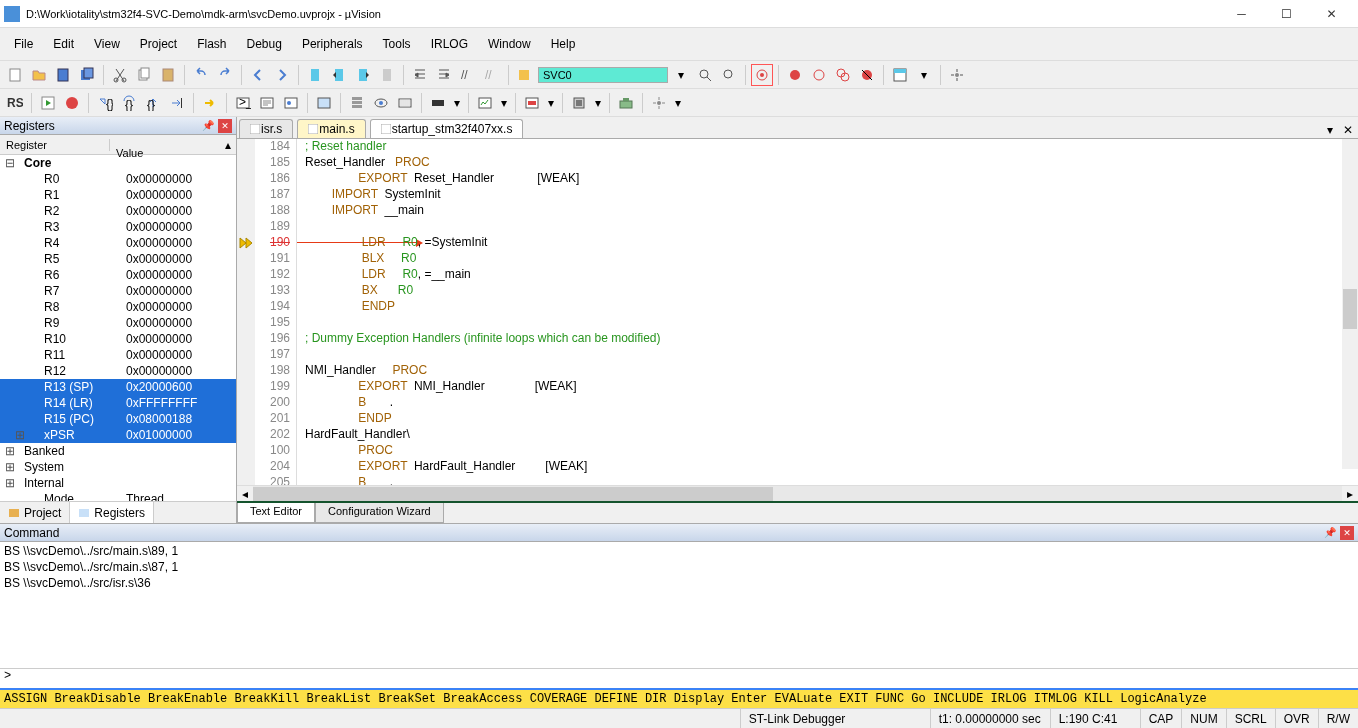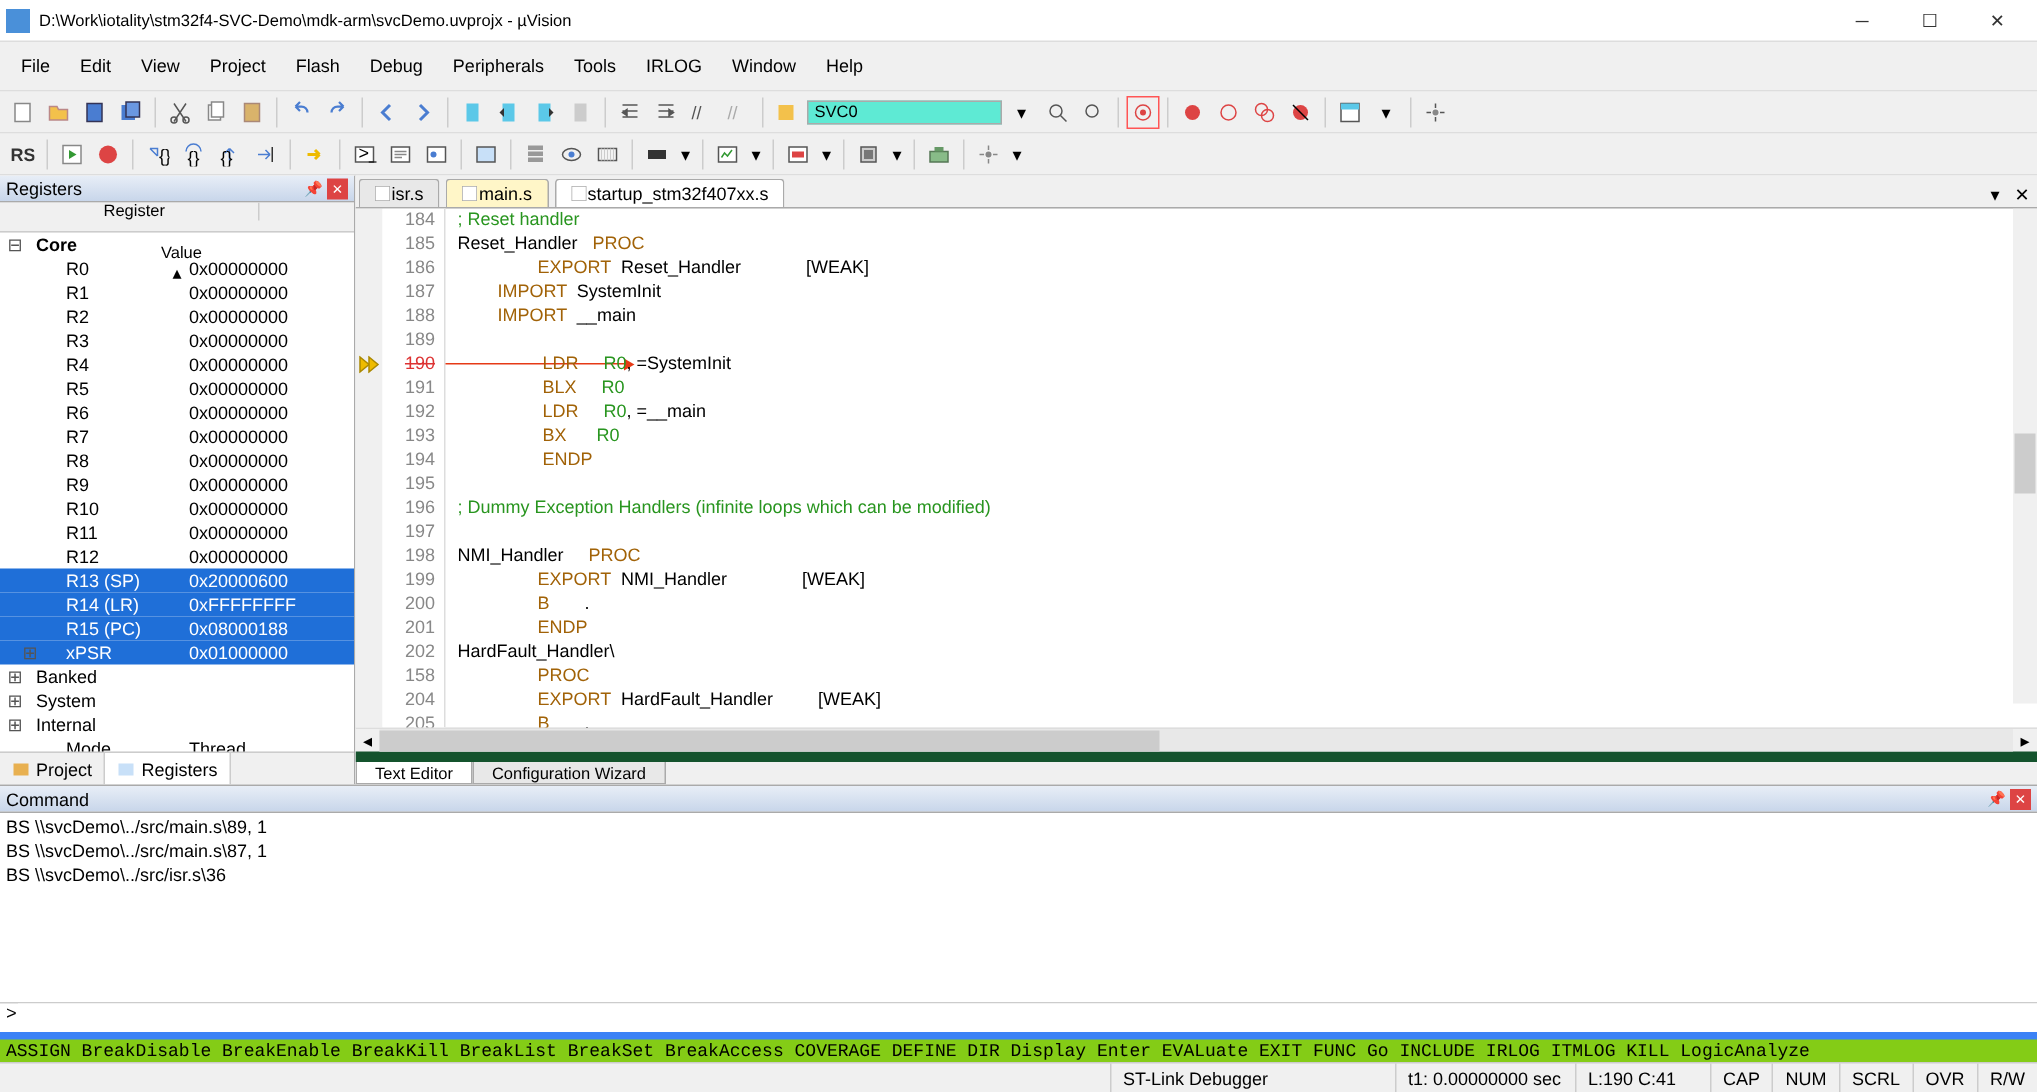--- a/index.html
+++ b/index.html
@@ -25,21 +25,21 @@
 
 .mainarea { display: flex; flex: 1; overflow: hidden; }
 
 
 .regpanel { width: 237px; display: flex; flex-direction: column; background: #fff; border-right: 1px solid #aaa; }
 .panelhdr { background: linear-gradient(#e8eef7, #c8d6ea); height: 18px; display: flex; align-items: center; padding: 0 4px; font-size: 11px; border-bottom: 1px solid #aaa; }
 .panelhdr .spacer { flex: 1; }
 .pinbtn { width: 14px; height: 14px; display: flex; align-items: center; justify-content: center; font-size: 10px; }
 .closebtn { width: 14px; height: 14px; background: #d44; color: #fff; display: flex; align-items: center; justify-content: center; margin-left: 2px; font-size: 9px; }
 .reggrid { flex: 1; overflow: hidden; position: relative; }
-.reghdr { display: flex; background: #f0f0f0; border-bottom: 1px solid #ccc; height: 20px; align-items: center; flex-direction: column; }
+.reghdr { display: flex; background: #f0f0f0; border-bottom: 1px solid #ccc; height: 20px; align-items: center; }
 .reghdr .col1 { width: 110px; padding-left: 6px; border-right: 1px solid #ccc; font-size: 11px; }
 .reghdr .col2 { flex: 1; padding-left: 6px; font-size: 11px; margin-top: 16px; }
 .regtree { font-size: 11px; }
 .regrow { display: flex; height: 16px; align-items: center; }
 .regrow.sel { background: #1f6fd8; color: #fff; }
 .regrow.sel .val { color: #fff; }
 .regrow .tree { width: 20px; display: flex; justify-content: center; color: #555; }
 .regrow .tree.indent { width: 40px; }
 .regrow .name { width: 80px; padding-left: 4px; }
 .regrow .name.bold { font-weight: bold; }
@@ -67,34 +67,34 @@
 .cm { color: #28951f; }
 .arrow { position: absolute; left: 42px; top: 103px; width: 120px; height: 1px; background: #e63a16; }
 .arrow::after { content: ''; position: absolute; right: -6px; top: -3px; border-left: 7px solid #e63a16; border-top: 4px solid transparent; border-bottom: 4px solid transparent; }
 .brkmark { position: absolute; left: 2px; top: 98px; }
 .hscroll { height: 16px; display: flex; background: #f0f0f0; border-top: 1px solid #ddd; }
 .hscroll .track { flex: 1; background: #e8e8e8; position: relative; }
 .hscroll .thumb { position: absolute; left: 0; width: 520px; height: 14px; background: #ccc; top: 1px; }
 .hscroll .btn { width: 16px; display: flex; align-items: center; justify-content: center; }
 .vscroll { position: absolute; right: 0; top: 0; bottom: 16px; width: 16px; background: #f0f0f0; }
 .vscroll .vthumb { position: absolute; left: 1px; top: 150px; width: 14px; height: 40px; background: #ccc; }
-.bottomtabs { height: 22px; display: flex; background: #f0f0f0; border-top: 7px solid #14532d; }
+.bottomtabs { height: 22px; display: flex; background: #f0f0f0; border-top: 2px solid #14532d; }
 .bottomtabs .tab { padding: 2px 12px; border: 1px solid #aaa; border-top: none; background: #e8e8e8; font-size: 11px; }
 .bottomtabs .tab.active { background: #fff; }
 
 
 .cmdpanel { height: 165px; display: flex; flex-direction: column; background: #fff; border-top: 1px solid #aaa; }
 .cmdout { flex: 1; font-family: "Courier New", monospace; font-size: 12px; padding: 2px 4px; white-space: pre; overflow: hidden; }
 .cmdout .cline { height: 16px; }
 .cmdinput { height: 20px; display: flex; border-top: 1px solid #ccc; }
 .cmdinput .prompt { width: 12px; padding-left: 4px; font-family: "Courier New", monospace; }
 .cmdinput input { flex: 1; border: none; outline: none; font-family: "Courier New", monospace; padding-left: 4px; }
 
 
-.hintsbar { height: 20px; background: #84cc16; border-top: 5px solid #3b82f6; display: flex; align-items: center; padding: 0 4px; font-family: "Courier New", monospace; font-size: 12px; overflow: hidden; white-space: nowrap; }
+.hintsbar { height: 20px; background: #fde047; border-top: 2px solid #3b82f6; display: flex; align-items: center; padding: 0 4px; font-family: "Courier New", monospace; font-size: 12px; overflow: hidden; white-space: nowrap; }
 
 
 .statusbar { height: 20px; background: #f0f0f0; border-top: 1px solid #ccc; display: flex; align-items: center; font-size: 11px; }
 .statusbar .cell { padding: 0 8px; border-left: 1px solid #ccc; height: 100%; display: flex; align-items: center; }
 .statusbar .spacer { flex: 1; }
 
 svg { display: block; }
 </style>
 </head>
 <body>
@@ -629,21 +629,21 @@
           <div class="ln" style="">193</div>
           <div class="ln" style="">194</div>
           <div class="ln" style="">195</div>
           <div class="ln" style="">196</div>
           <div class="ln" style="">197</div>
           <div class="ln" style="">198</div>
           <div class="ln" style="">199</div>
           <div class="ln" style="">200</div>
           <div class="ln" style="">201</div>
           <div class="ln" style="">202</div>
-          <div class="ln" style="">158</div>
+          <div class="ln" style="">100</div>
           <div class="ln" style="">204</div>
           <div class="ln" style="">205</div>
         </div>
       <div class="content" id="codelines"><div class="ln"><span class="cm">; Reset handler</span></div><div class="ln">Reset_Handler   <span class="kw">PROC</span></div><div class="ln">                <span class="kw">EXPORT</span>  Reset_Handler             [WEAK]</div><div class="ln">        <span class="kw">IMPORT</span>  SystemInit</div><div class="ln">        <span class="kw">IMPORT</span>  __main</div><div class="ln"></div><div class="ln">                 <span class="kw">LDR</span>     <span class="cm">R0</span>, =SystemInit</div><div class="ln">                 <span class="kw">BLX</span>     <span class="cm">R0</span></div><div class="ln">                 <span class="kw">LDR</span>     <span class="cm">R0</span>, =__main</div><div class="ln">                 <span class="kw">BX</span>      <span class="cm">R0</span></div><div class="ln">                 <span class="kw">ENDP</span></div><div class="ln"></div><div class="ln"><span class="cm">; Dummy Exception Handlers (infinite loops which can be modified)</span></div><div class="ln"></div><div class="ln">NMI_Handler     <span class="kw">PROC</span></div><div class="ln">                <span class="kw">EXPORT</span>  NMI_Handler               [WEAK]</div><div class="ln">                <span class="kw">B</span>       .</div><div class="ln">                <span class="kw">ENDP</span></div><div class="ln">HardFault_Handler\</div><div class="ln">                <span class="kw">PROC</span></div><div class="ln">                <span class="kw">EXPORT</span>  HardFault_Handler         [WEAK]</div><div class="ln">                <span class="kw">B</span>       .</div></div>
       <div class="vscroll">
           <div class="vthumb"></div>
         </div>
     </div>
     <div class="hscroll">
       <div class="btn">◂</div>

